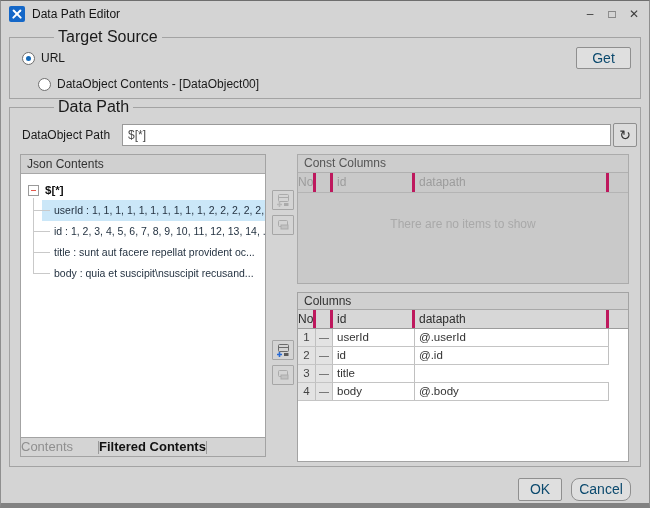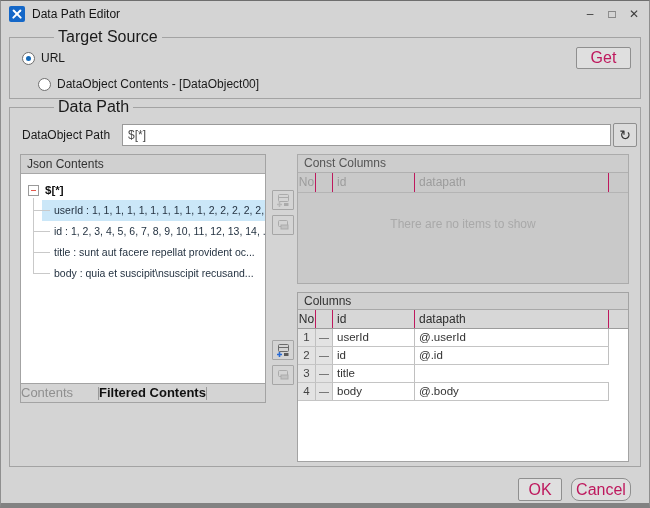--- a/index.html
+++ b/index.html
@@ -28,26 +28,26 @@
   .groupbox { position: absolute; border: 1px solid #a3a3a3; }
   .groupbox .legend { position: absolute; top: -8px; left: 8px; background: #d4d4d4; padding: 0 4px; font-size: 16px; color: #1a1a1a; line-height: 14px; margin-left: 36px; }
   #group-target { left: 8px; top: 36px; width: 632px; height: 62px; }
   #group-datapath { left: 8px; top: 106px; width: 632px; height: 360px; }
   
   .radio-row { position: absolute; display: flex; align-items: center; }
   .radio { width: 13px; height: 13px; border: 1px solid #6f6f6f; border-radius: 50%; background: #fff; margin-right: 6px; position: relative; flex: none; }
   .radio.checked::after { content: ""; position: absolute; left: 3px; top: 3px; width: 5px; height: 5px; border-radius: 50%; background: #1469b8; }
   
   .txt { position: absolute; height: 22px; border: 1px solid #999999; background: #fff; font-family: "Liberation Sans", sans-serif; font-size: 12px; color: #4a4a4a; padding: 0 5px; outline: none; }
-  .btn { position: absolute; background: #dfdfdf; border: 1px solid #8f8f8f; border-radius: 2px; font-family: "Liberation Sans", sans-serif; font-size: 16px; color: #be185d; text-align: center; cursor: default; }
+  .btn { position: absolute; background: #dfdfdf; border: 1px solid #8f8f8f; border-radius: 2px; font-family: "Liberation Sans", sans-serif; font-size: 14px; color: #0c4a6e; text-align: center; cursor: default; }
   
   .panel { position: absolute; border: 1px solid #a3a3a3; background: #fff; }
   .panel-header { height: 19px; line-height: 18px; background: #d0d0d0; border-bottom: 1px solid #a8a8a8; padding-left: 6px; font-size: 12px; color: #333; }
   
-  #panel-json { left: 10px; top: 46px; width: 246px; height: 249px; }
+  #panel-json { left: 10px; top: 46px; width: 246px; height: 303px; }
   .tree { position: absolute; top: 20px; bottom: 19px; left: 0; right: 0; overflow: hidden; padding-top: 5px; }
   .tree-root { height: 20px; display: flex; align-items: center; padding-left: 7px; font-weight: bold; color: #111; font-size: 11.5px; }
   .minus-box { width: 11px; height: 11px; border: 1px solid #9a9a9a; background: #fff; margin-right: 6px; position: relative; flex: none; }
   .minus-box::after { content: ""; position: absolute; left: 2px; top: 4px; width: 5px; height: 1.5px; background: #e2574c; }
   .tree-children { position: relative; }
   .tree-vline { position: absolute; left: 12px; top: -2px; height: 75px; width: 1px; background: #c9c9c9; }
   .tree-item { height: 21px; line-height: 21px; position: relative; padding-left: 33px; white-space: nowrap; overflow: hidden; font-size: 10.5px; color: #253342; }
   .tree-item::before { content: ""; position: absolute; left: 12px; top: 10px; width: 17px; border-top: 1px solid #c9c9c9; }
   .tree-item.selected { background: linear-gradient(to right, transparent 21px, #cbe7f8 21px); }
   .tree-tabs { position: absolute; bottom: 0; left: 0; right: 0; height: 19px; background: #d4d4d4; border-top: 1px solid #a3a3a3; display: flex; align-items: center; }
@@ -56,21 +56,21 @@
   .tab-active { width: 107px; color: #111; font-weight: bold; }
   .tab-sep { width: 1px; height: 13px; background: #9a9a9a; }
   
   .gbtn { position: absolute; width: 22px; height: 20px; border: 1px solid #a6a6a6; background: #d4d4d4; border-radius: 1px; display: flex; align-items: center; justify-content: center; }
   
   #panel-const { left: 287px; top: 46px; width: 332px; height: 130px; background: #c9c9c9; border-color: #ababab; }
   #panel-const .panel-header { background: #cdcdcd; border-bottom-color: #b0b0b0; color: #555; height: 18px; line-height: 17px; }
   .thead { display: flex; border-bottom: 1px solid #b4b4b4; font-size: 12px; }
   .thead-const { height: 20px; color: #9c9c9c; }
   .thead-cols { height: 19px; background: #d7d7d7; color: #2d2d2d; border-bottom-color: #9c9c9c; }
-  .th { border-right: 1px solid #be185d; line-height: 19px; overflow: hidden; }
+  .th { border-right: 3px solid #be185d; line-height: 19px; overflow: hidden; }
   .th-no { width: 18px; text-align: center; }
   .th-handle { width: 17px; }
   .th-id { width: 82px; padding-left: 4px; }
   .th-dp { width: 194px; padding-left: 4px; }
   .th-rest { flex: 1; border-right: none; }
   .const-empty { text-align: center; margin-top: 24px; color: #a9a9a9; font-size: 12px; }
   
   #panel-cols { left: 287px; top: 184px; width: 332px; height: 170px; }
   #panel-cols .panel-header { height: 17px; line-height: 16px; }
   .row { display: flex; width: 311px; height: 18px; border-bottom: 1px solid #c4c4c4; font-size: 11.5px; }

